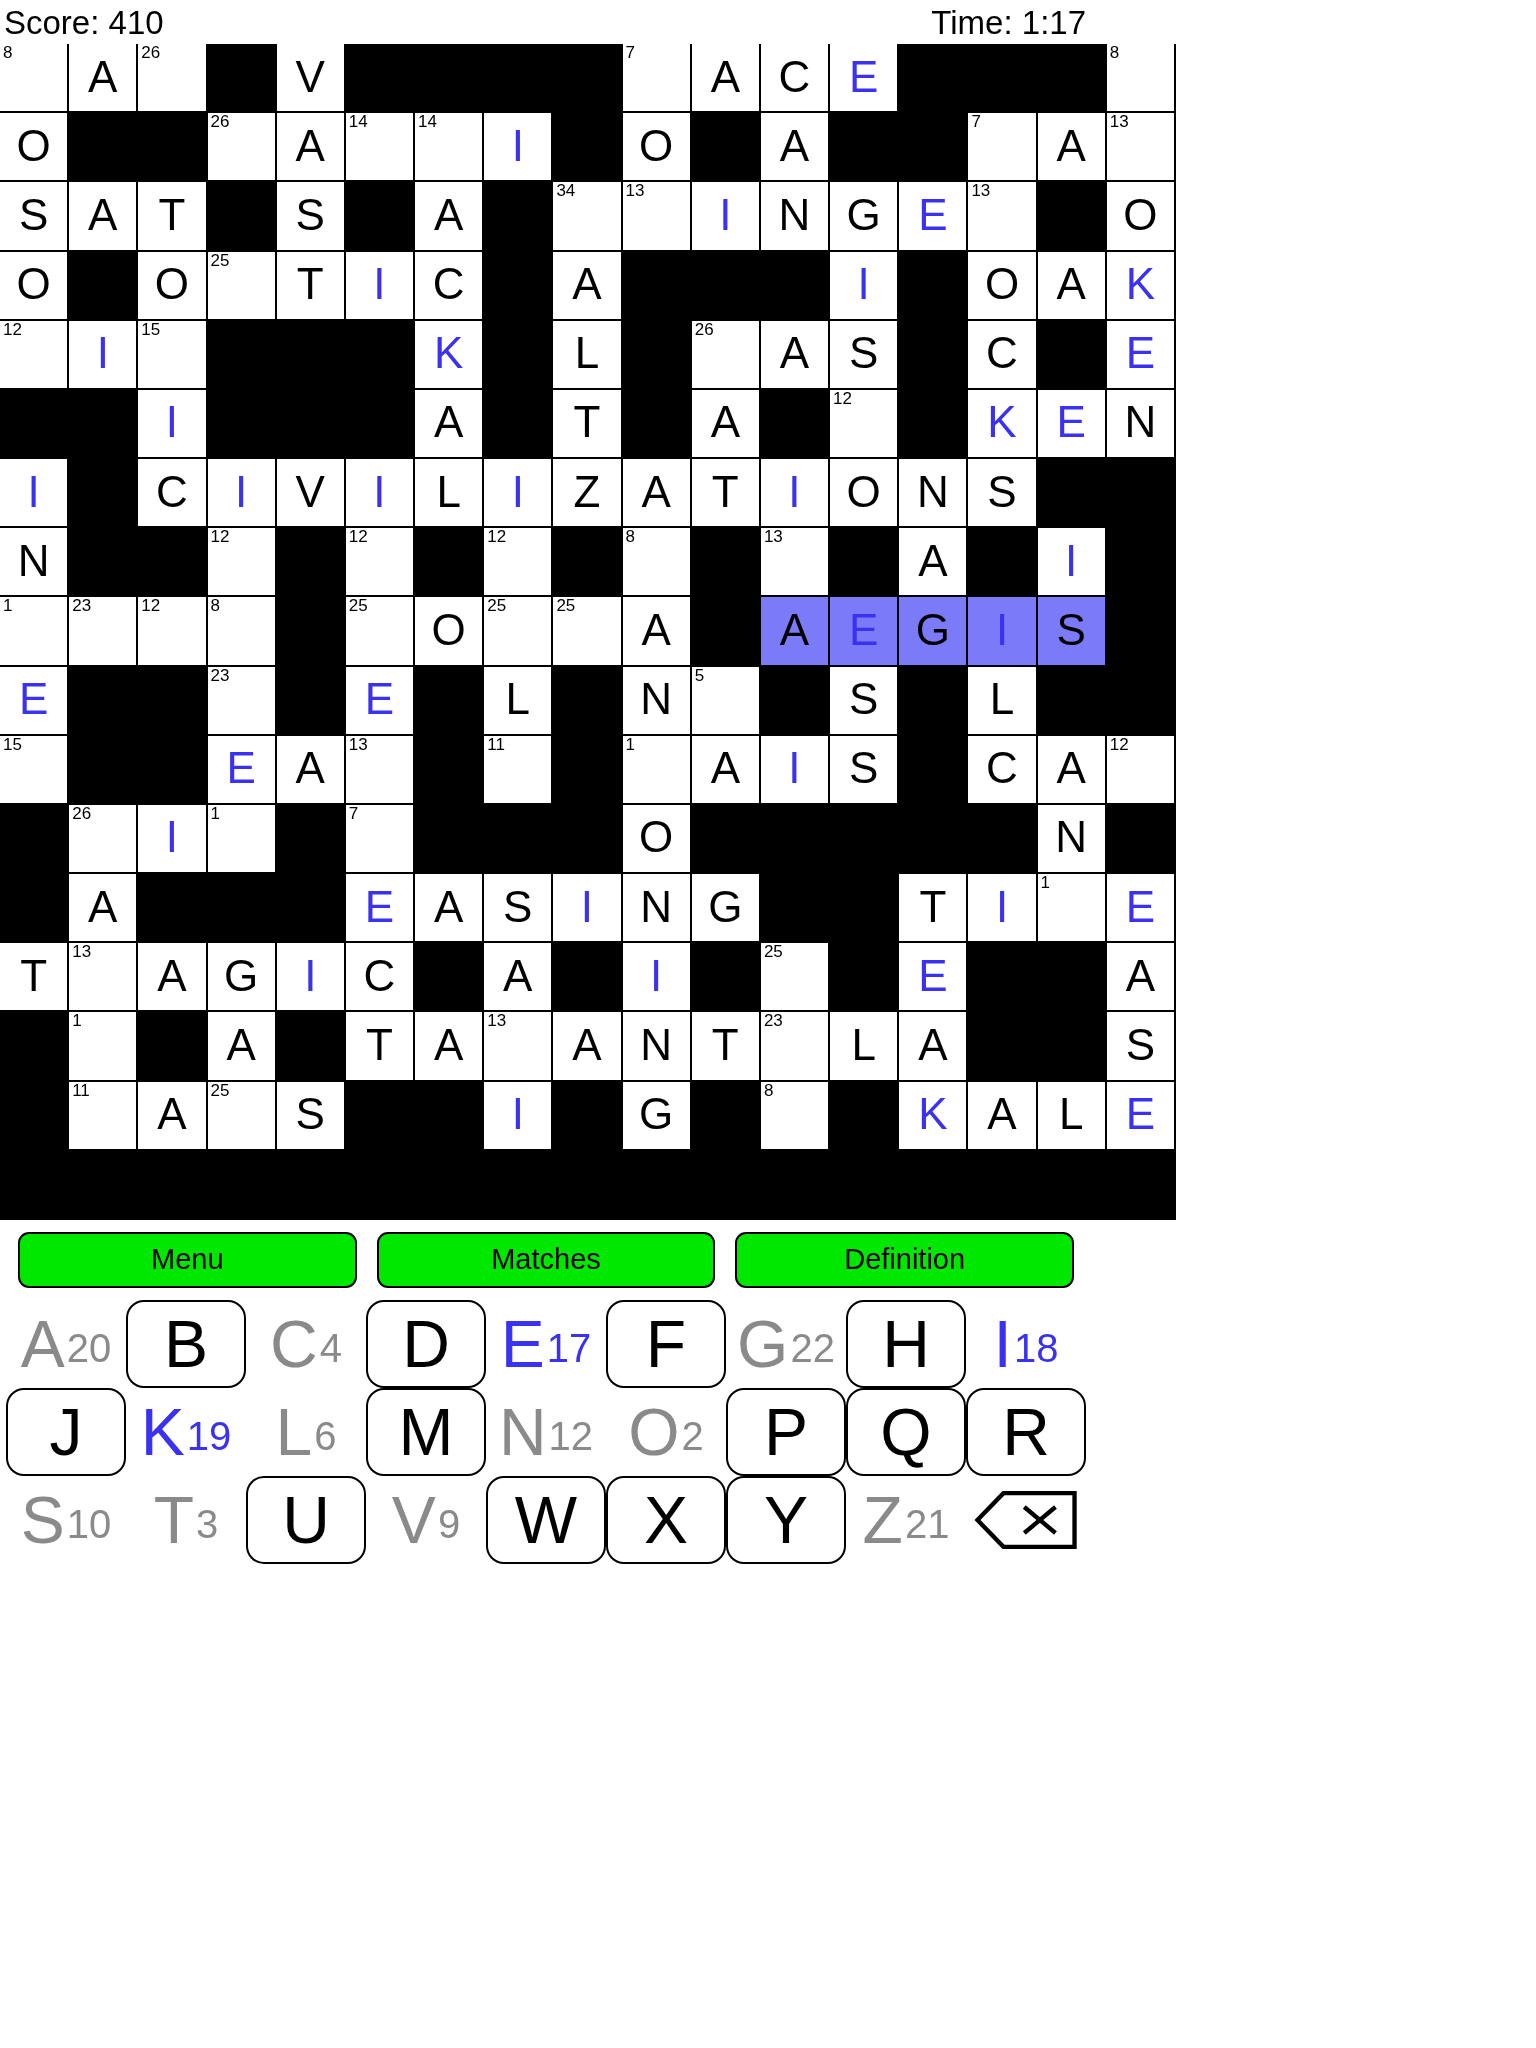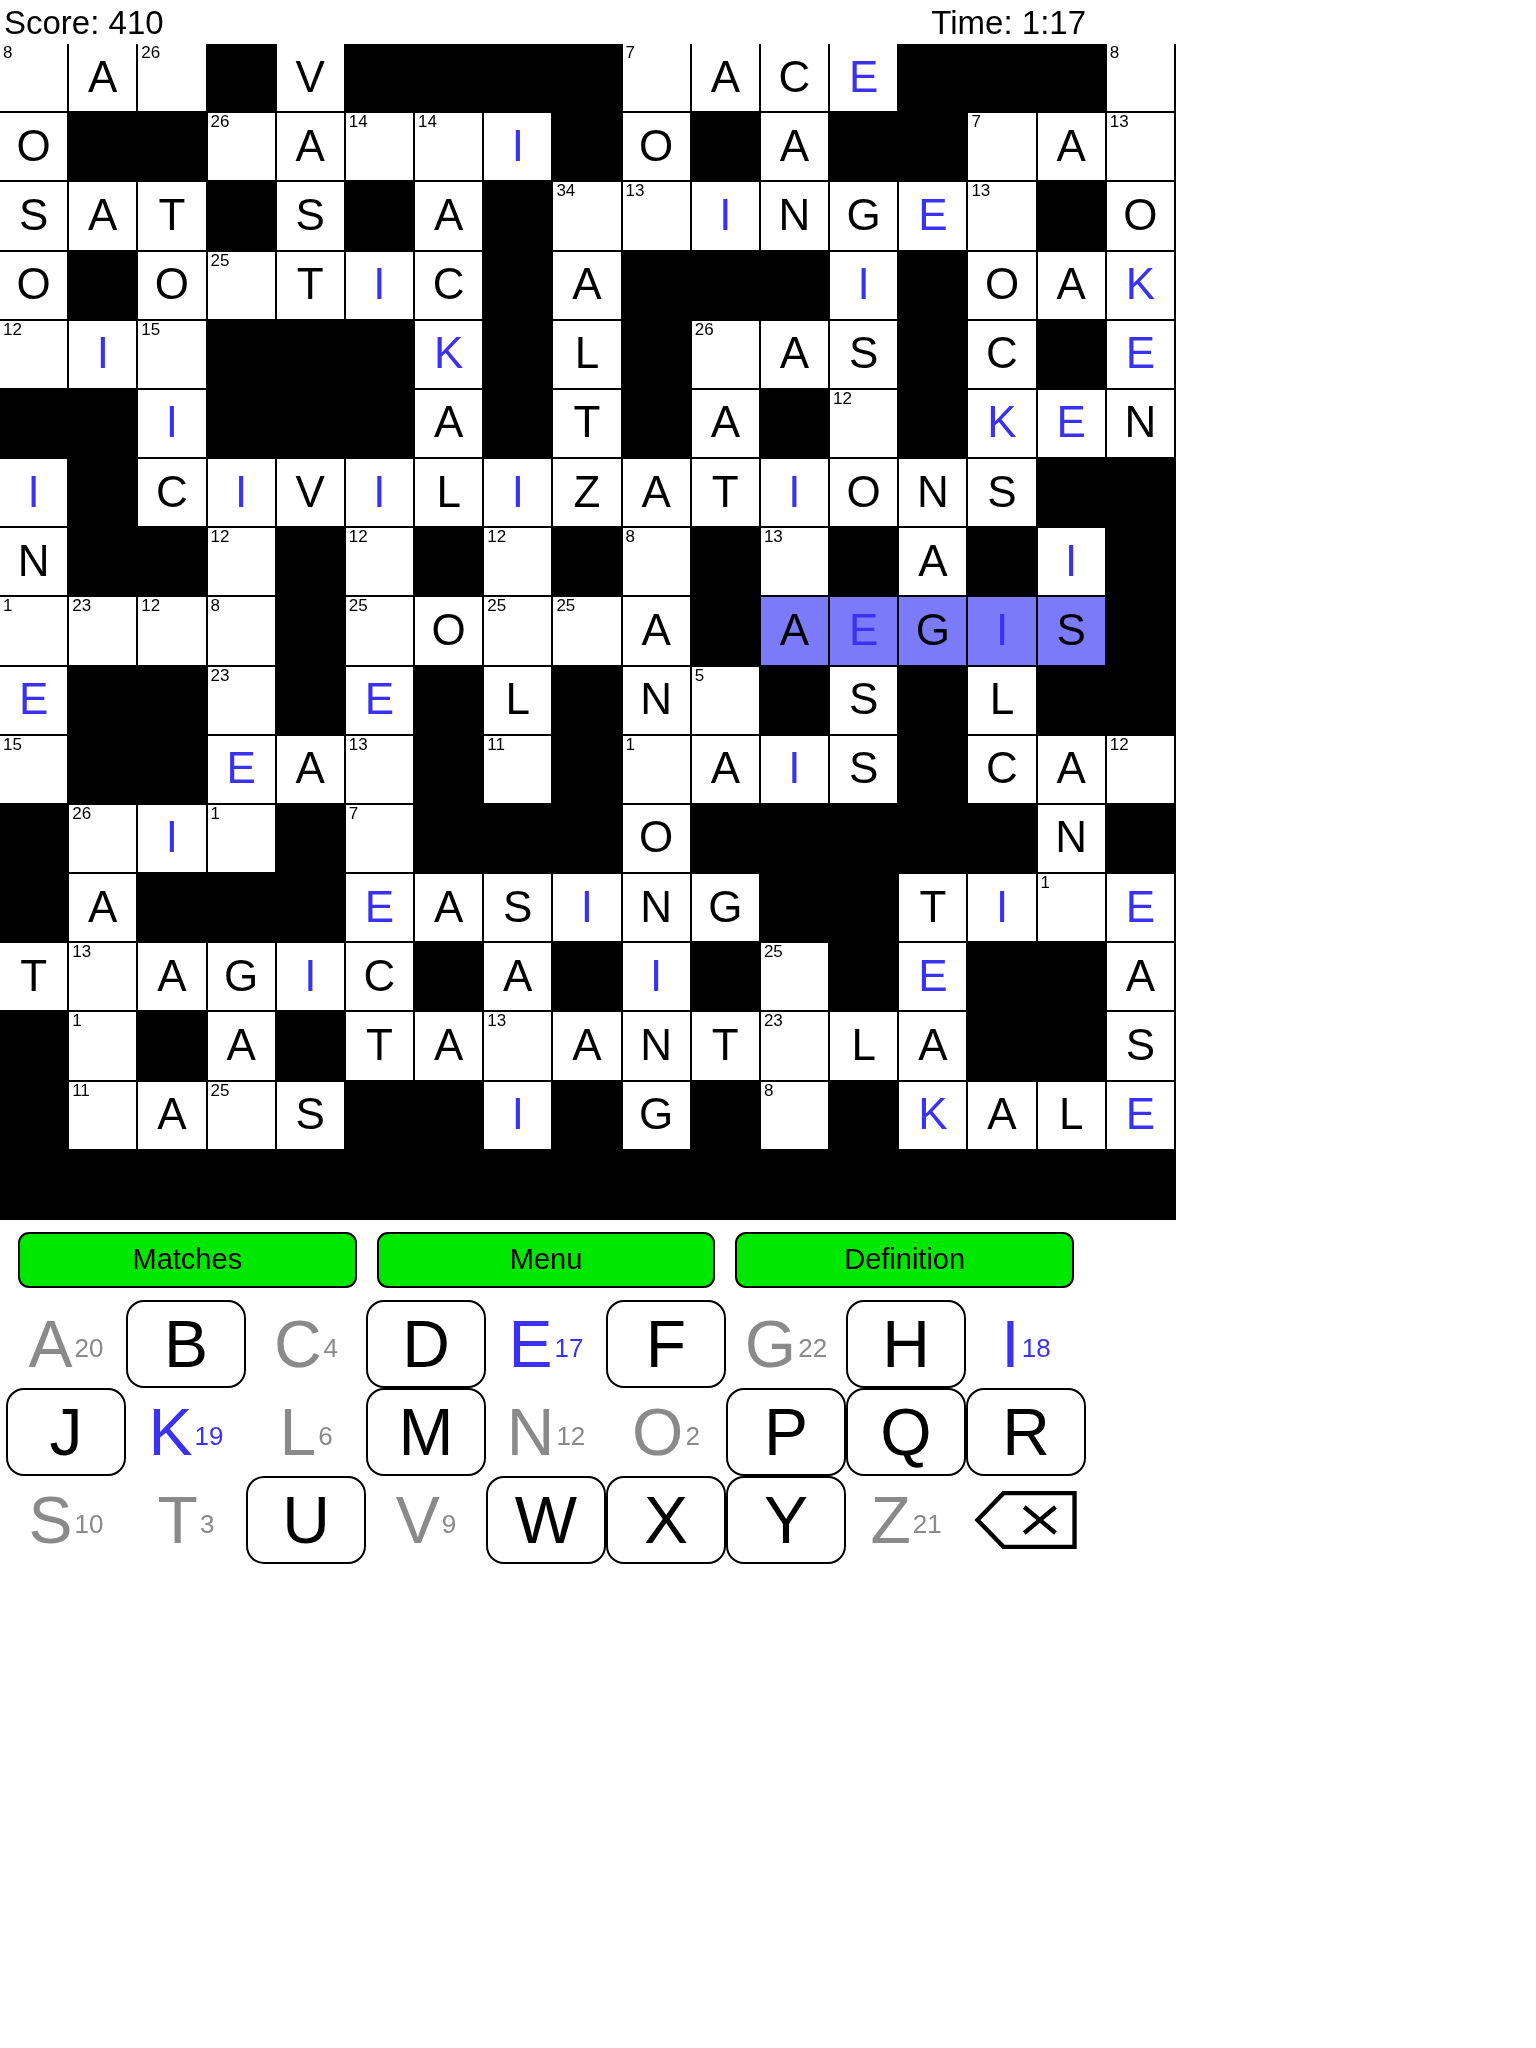--- a/index.html
+++ b/index.html
@@ -92,21 +92,21 @@
     border: 2px solid transparent;
     cursor: pointer;
     user-select: none;
   }
   .key.boxed { border-color: #000; }
   .key .kl {
     font-size: 66px; line-height: 66px;
     font-family: "Liberation Sans", sans-serif;
   }
   .key .kn {
-    font-size: 26px; line-height: 32px;
+    font-size: 40px; line-height: 32px;
     align-self: flex-end;
     margin-bottom: 22px; margin-left: 2px;
     font-family: "Liberation Sans", sans-serif;
   }
   .key.used .kl, .key.used .kn { color: #8a8a8a; }
   .key.avail .kl, .key.avail .kn { color: #000; }
   .key.cur .kl, .key.cur .kn { color: #3a32f0; }
   .key.back { }
   .key.back svg { width: 104px; height: 62px; }
 </style>
@@ -746,22 +746,22 @@
         <div class="cell"></div>
         <div class="cell"></div>
         <div class="cell"></div>
         <div class="cell"></div>
         <div class="cell"></div>
         <div class="cell"></div>
       </div>
   </div>
 
   <div class="btnbar" id="btnbar">
+      <div class="gbtn">Menu</div>
       <div class="gbtn">Matches</div>
-      <div class="gbtn">Menu</div>
       <div class="gbtn">Definition</div>
     </div>
 
   <div class="keypad" id="keypad">
       <div class="key used">
         <span class="kl">A</span>
         <span class="kn">20</span>
       </div>
       <div class="key avail boxed">
         <span class="kl">B</span>

